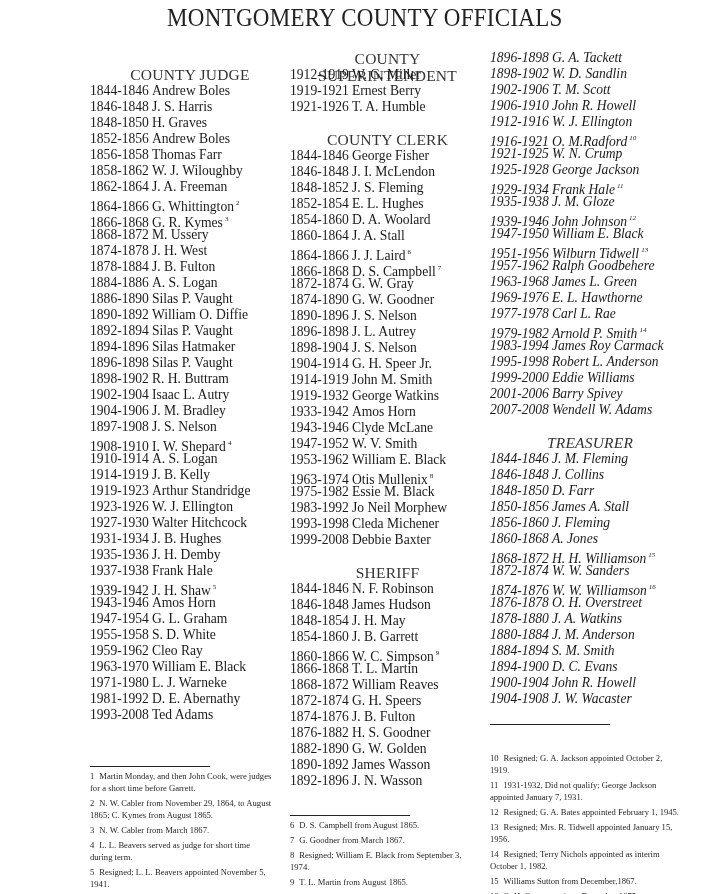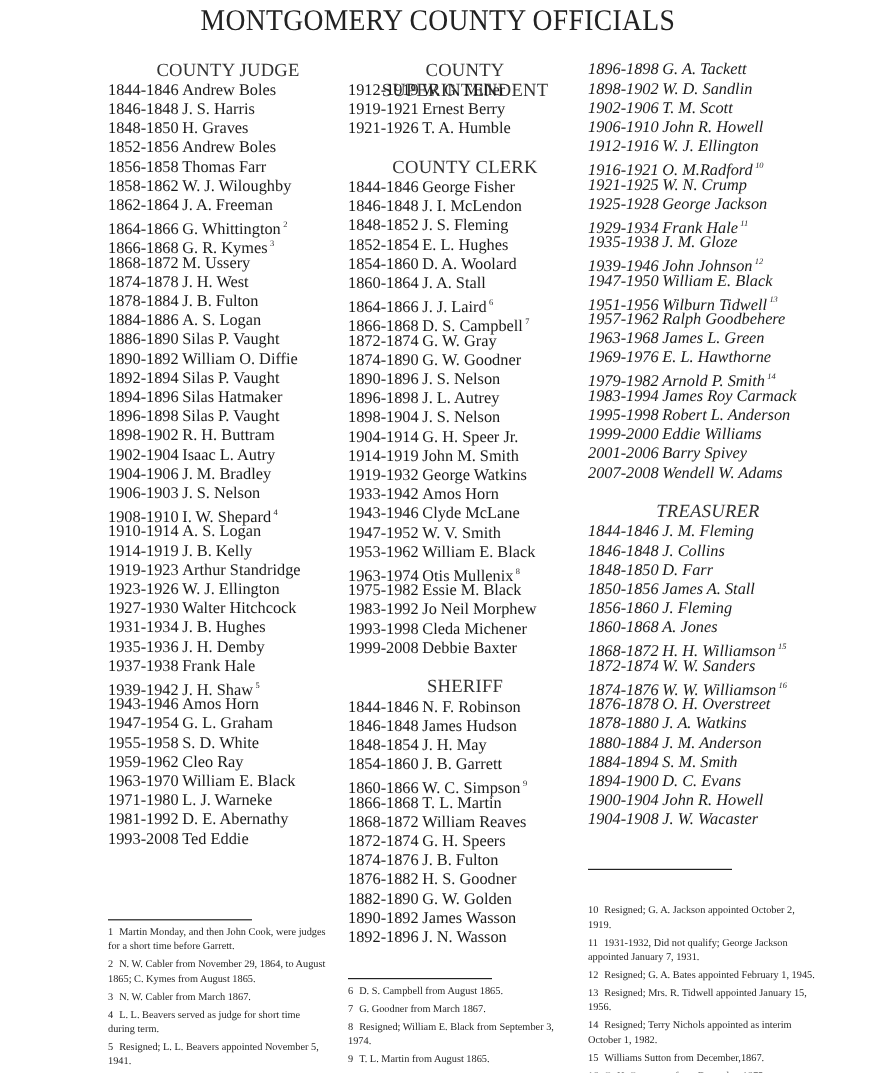--- a/index.html
+++ b/index.html
@@ -7,21 +7,21 @@
     width: 724px; height: 894px; position: relative; overflow: hidden;
     font-family: "Liberation Serif", "DejaVu Serif", serif;
     color: #1e1e1e;
   }
   .title {
     position: absolute; top: 4px; left: 0; width: 724px; text-align: center;
     font-size: 25px; letter-spacing: 0.3px; color: #222; font-weight: normal;
     transform: scaleX(0.92); transform-origin: 398px 0;
   }
   .col { position: absolute; }
-  .col-left { left: 90px; top: 50px; width: 200px; }
+  .col-left { left: 90px; top: 66px; width: 200px; }
   .col-mid { left: 290px; top: 50px; width: 195px; }
   .col-right { left: 490px; top: 50px; width: 200px; font-style: italic; }
   .section-head {
     text-align: center; font-size: 15.5px; color: #333;
     line-height: 17px; height: 17px; letter-spacing: 0.2px;
   }
   .entry {
     font-size: 13.6px; line-height: 16px; height: 16px; white-space: nowrap;
     color: #1a1a1a;
   }
@@ -56,39 +56,39 @@
       <div class="entry"><span class="years">1878-1884</span><span class="name">J. B. Fulton</span></div>
       <div class="entry"><span class="years">1884-1886</span><span class="name">A. S. Logan</span></div>
       <div class="entry"><span class="years">1886-1890</span><span class="name">Silas P. Vaught</span></div>
       <div class="entry"><span class="years">1890-1892</span><span class="name">William O. Diffie</span></div>
       <div class="entry"><span class="years">1892-1894</span><span class="name">Silas P. Vaught</span></div>
       <div class="entry"><span class="years">1894-1896</span><span class="name">Silas Hatmaker</span></div>
       <div class="entry"><span class="years">1896-1898</span><span class="name">Silas P. Vaught</span></div>
       <div class="entry"><span class="years">1898-1902</span><span class="name">R. H. Buttram</span></div>
       <div class="entry"><span class="years">1902-1904</span><span class="name">Isaac L. Autry</span></div>
       <div class="entry"><span class="years">1904-1906</span><span class="name">J. M. Bradley</span></div>
-      <div class="entry"><span class="years">1906-1903</span><span class="name">J. S. Nelson</span></div>
+      <div class="entry"><span class="years">1897-1908</span><span class="name">J. S. Nelson</span></div>
       <div class="entry"><span class="years">1908-1910</span><span class="name">I. W. Shepard</span><sup>4</sup></div>
       <div class="entry"><span class="years">1910-1914</span><span class="name">A. S. Logan</span></div>
       <div class="entry"><span class="years">1914-1919</span><span class="name">J. B. Kelly</span></div>
       <div class="entry"><span class="years">1919-1923</span><span class="name">Arthur Standridge</span></div>
       <div class="entry"><span class="years">1923-1926</span><span class="name">W. J. Ellington</span></div>
       <div class="entry"><span class="years">1927-1930</span><span class="name">Walter Hitchcock</span></div>
       <div class="entry"><span class="years">1931-1934</span><span class="name">J. B. Hughes</span></div>
       <div class="entry"><span class="years">1935-1936</span><span class="name">J. H. Demby</span></div>
       <div class="entry"><span class="years">1937-1938</span><span class="name">Frank Hale</span></div>
       <div class="entry"><span class="years">1939-1942</span><span class="name">J. H. Shaw</span><sup>5</sup></div>
       <div class="entry"><span class="years">1943-1946</span><span class="name">Amos Horn</span></div>
       <div class="entry"><span class="years">1947-1954</span><span class="name">G. L. Graham</span></div>
       <div class="entry"><span class="years">1955-1958</span><span class="name">S. D. White</span></div>
       <div class="entry"><span class="years">1959-1962</span><span class="name">Cleo Ray</span></div>
       <div class="entry"><span class="years">1963-1970</span><span class="name">William E. Black</span></div>
       <div class="entry"><span class="years">1971-1980</span><span class="name">L. J. Warneke</span></div>
       <div class="entry"><span class="years">1981-1992</span><span class="name">D. E. Abernathy</span></div>
-      <div class="entry"><span class="years">1993-2008</span><span class="name">Ted Eddie</span></div>
+      <div class="entry"><span class="years">1993-2008</span><span class="name">Ted Adams</span></div>
     </div>
 </div>
 
 <div class="col col-mid">
   <div class="section-head">COUNTY SUPERINTENDENT</div>
   <div>
       <div class="entry"><span class="years">1912-1919</span><span class="name">W. G. Miller</span></div>
       <div class="entry"><span class="years">1919-1921</span><span class="name">Ernest Berry</span></div>
       <div class="entry"><span class="years">1921-1926</span><span class="name">T. A. Humble</span></div>
     </div>
@@ -151,20 +151,21 @@
       <div class="entry"><span class="years">1921-1925</span><span class="name">W. N. Crump</span></div>
       <div class="entry"><span class="years">1925-1928</span><span class="name">George Jackson</span></div>
       <div class="entry"><span class="years">1929-1934</span><span class="name">Frank Hale</span><sup>11</sup></div>
       <div class="entry"><span class="years">1935-1938</span><span class="name">J. M. Gloze</span></div>
       <div class="entry"><span class="years">1939-1946</span><span class="name">John Johnson</span><sup>12</sup></div>
       <div class="entry"><span class="years">1947-1950</span><span class="name">William E. Black</span></div>
       <div class="entry"><span class="years">1951-1956</span><span class="name">Wilburn Tidwell</span><sup>13</sup></div>
       <div class="entry"><span class="years">1957-1962</span><span class="name">Ralph Goodbehere</span></div>
       <div class="entry"><span class="years">1963-1968</span><span class="name">James L. Green</span></div>
       <div class="entry"><span class="years">1969-1976</span><span class="name">E. L. Hawthorne</span></div>
+      <div class="entry"><span class="years">1977-1978</span><span class="name">Carl L. Rae</span></div>
       <div class="entry"><span class="years">1979-1982</span><span class="name">Arnold P. Smith</span><sup>14</sup></div>
       <div class="entry"><span class="years">1983-1994</span><span class="name">James Roy Carmack</span></div>
       <div class="entry"><span class="years">1995-1998</span><span class="name">Robert L. Anderson</span></div>
       <div class="entry"><span class="years">1999-2000</span><span class="name">Eddie Williams</span></div>
       <div class="entry"><span class="years">2001-2006</span><span class="name">Barry Spivey</span></div>
       <div class="entry"><span class="years">2007-2008</span><span class="name">Wendell W. Adams</span></div>
     </div>
   <div class="gap"></div>
   <div class="section-head">TREASURER</div>
   <div>

